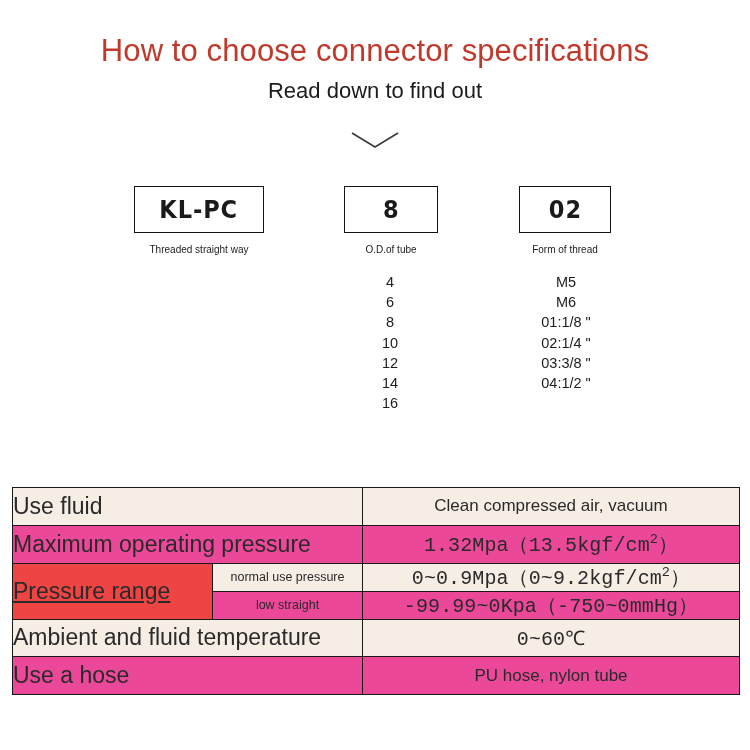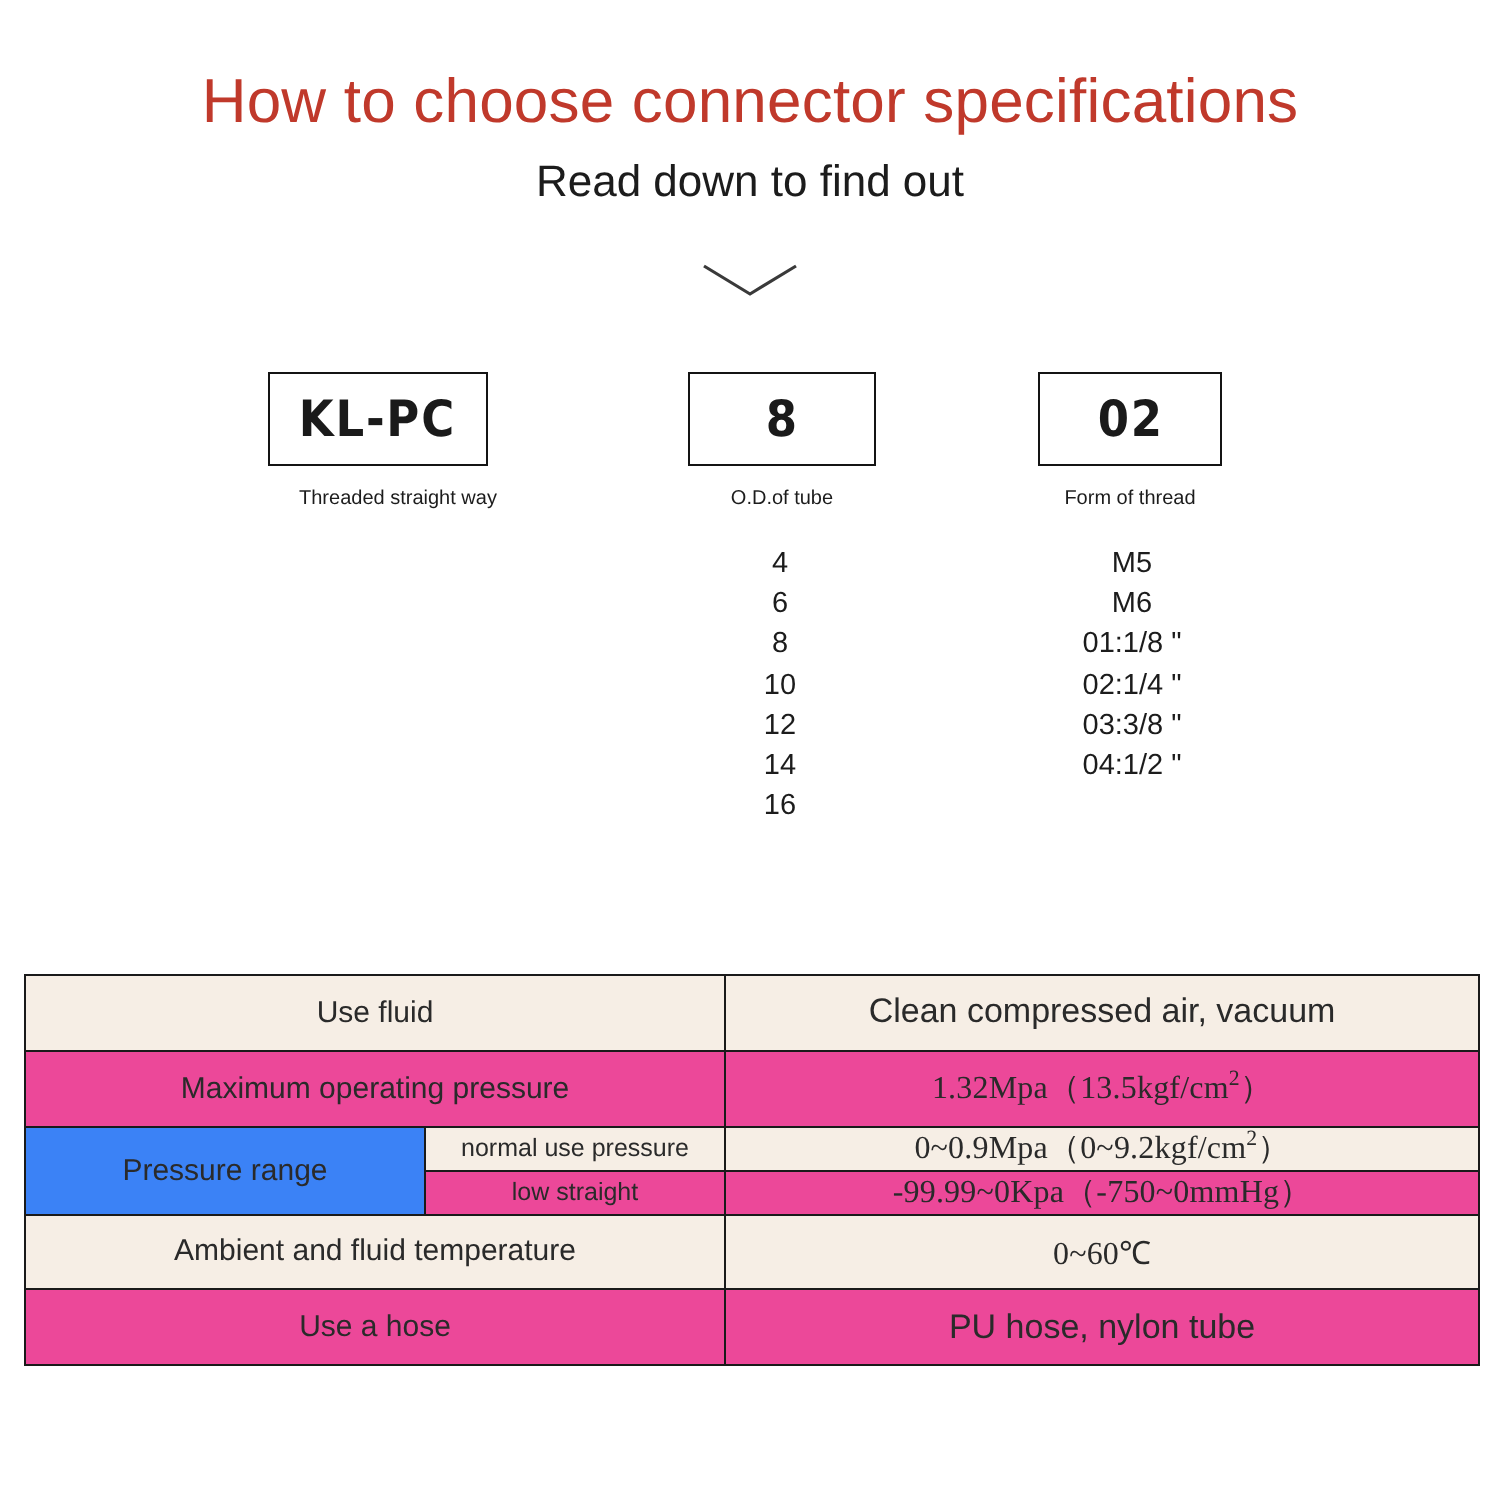--- a/index.html
+++ b/index.html
@@ -87,21 +87,21 @@
   }
   .code-caption {
     margin-top: 11px;
     text-align: center;
     font-size: 10px;
     color: #1c1c1c;
     line-height: 1.1;
   }
 
   #code-part-series { left: 134px; width: 130px; }
-  #code-part-series .code-box { width: 110px; }
+  #code-part-series .code-box { width: 130px; }
   #code-part-od     { left: 344px; width: 94px; }
   #code-part-od .code-box { width: 94px; }
   #code-part-thread { left: 519px; width: 92px; }
   #code-part-thread .code-box { width: 92px; }
 
   
   #option-lists {
     position: absolute;
     top: 272px;
     left: 0;
@@ -133,38 +133,37 @@
   #spec-table td {
     border: 1.3px solid #1a1a1a;
     padding: 0;
     vertical-align: middle;
   }
   .row-tint td { background: #f6eee5; }
   .row-plain td { background: #ec4899; }
 
   .cell-label {
     padding-left: 12px;
-    font-size: 15px;
+    font-size: 23px;
     color: #2a2a2a;
     height: 36.8px;
-    text-align: center;
   }
   .cell-sublabel {
     text-align: center;
     font-size: 12.5px;
     color: #2a2a2a;
   }
   .cell-value {
     text-align: center;
     font-size: 17px;
     color: #2a2a2a;
   }
   .cell-value.small {
-    font-family: Liberation Serif, serif;
-    font-size: 16px;
+    font-family: Liberation Mono, monospace;
+    font-size: 20px;
     letter-spacing: 0.1px;
   }
   sup { font-size: 0.68em; vertical-align: super; line-height: 0; }
 </style>
 </head>
 <body>
 
 <div id="header-block">
   <h1 id="page-title">How to choose connector specifications</h1>
   <h2 id="page-subtitle">Read down to find out</h2>
@@ -230,21 +229,21 @@
   <tbody id="spec-table-body">
       <tr class="row-tint">
         <td class="cell-label" colspan="2">Use fluid</td>
         <td class="cell-value">Clean compressed air, vacuum</td>
       </tr>
       <tr class="row-plain">
         <td class="cell-label" colspan="2">Maximum operating pressure</td>
         <td class="cell-value small">1.32Mpa（13.5kgf/cm<sup>2</sup>）</td>
       </tr>
       <tr class="row-tint">
-        <td class="cell-label" rowspan="2" style="background: #3b82f6;">Pressure range</td>
+        <td class="cell-label" rowspan="2" style="background: #ef4444; text-decoration: underline;">Pressure range</td>
         <td class="cell-sublabel">normal use pressure</td>
         <td class="cell-value small">0~0.9Mpa（0~9.2kgf/cm<sup>2</sup>）</td>
       </tr>
       <tr class="row-plain">
         <td class="cell-sublabel">low straight</td>
         <td class="cell-value small">-99.99~0Kpa（-750~0mmHg）</td>
       </tr>
       <tr class="row-tint">
         <td class="cell-label" colspan="2">Ambient and fluid temperature</td>
         <td class="cell-value small">0~60℃</td>

